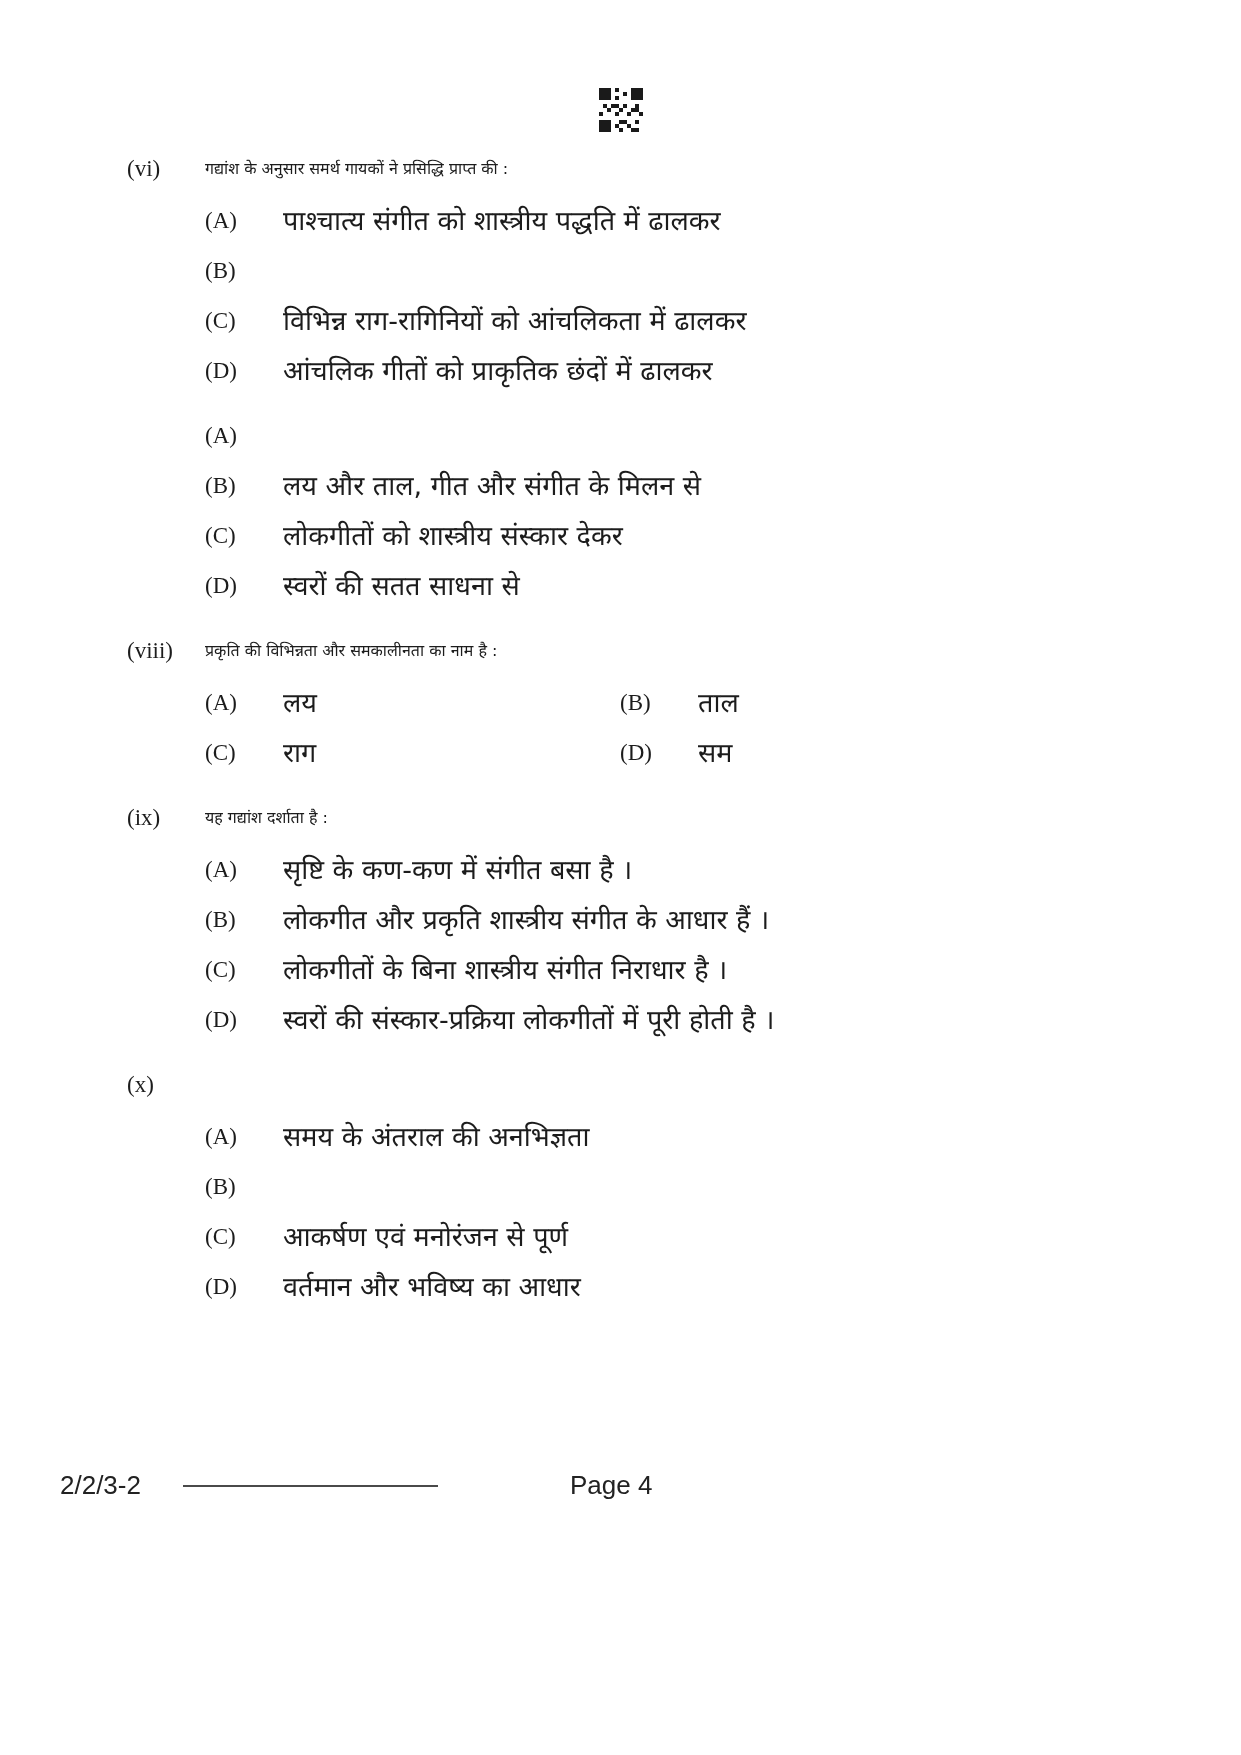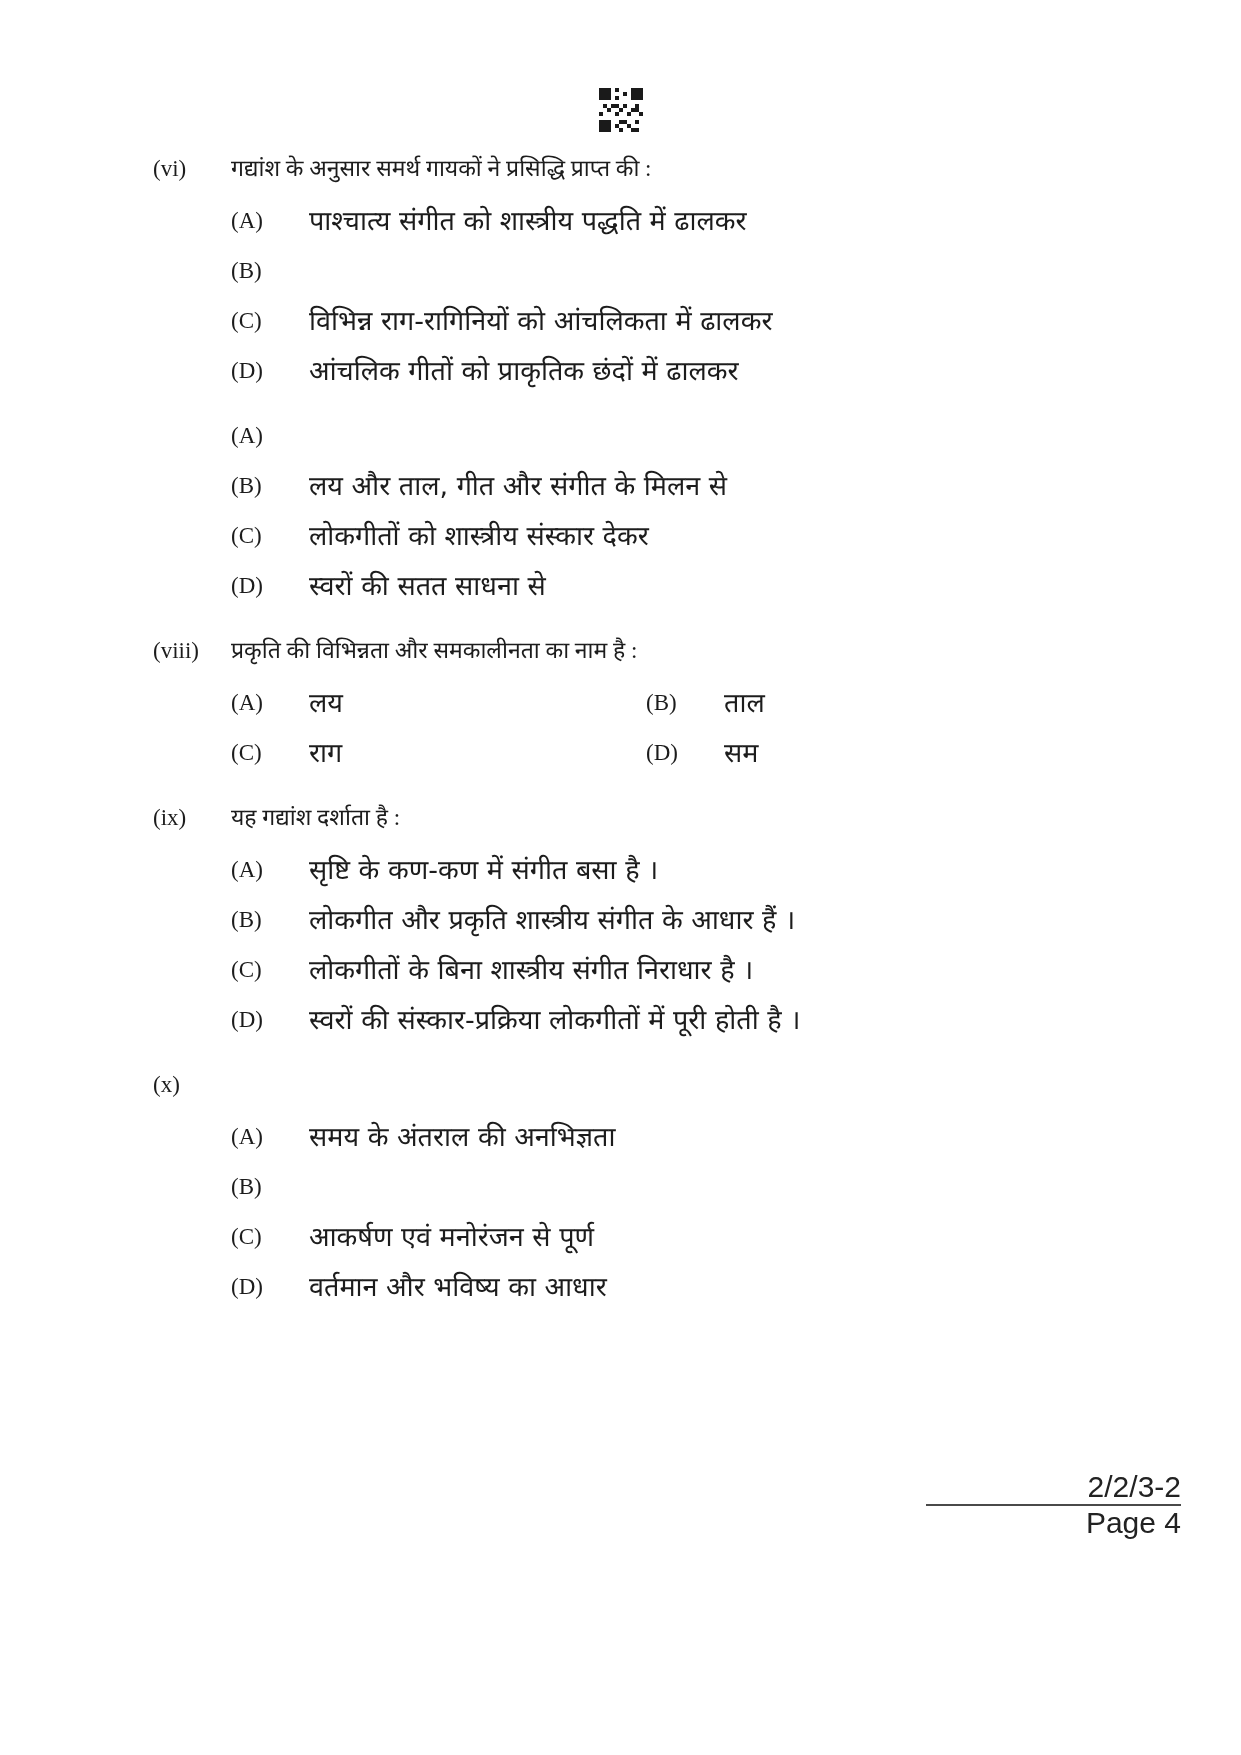--- a/index.html
+++ b/index.html
@@ -21,36 +21,35 @@
   .qr-wrap {
     display: flex;
     justify-content: center;
     padding-top: 88px;
     margin-bottom: 22px;
   }
   .content {
     padding-left: 127px;
     padding-right: 90px;
   }
-  .q { margin-bottom: 35px; margin-left: 26px; }
+  .q { margin-bottom: 35px; }
   .q-head {
     display: flex;
     margin-bottom: 22px;
   }
   .q-num {
     width: 78px;
     flex: 0 0 78px;
     font-family: "Liberation Serif", serif;
     font-size: 23px;
     line-height: 30px;
   }
   .q-text {
-    font-size: 23px;
-    line-height: 30px;
-    font-family: Liberation Serif, serif;
+    font-size: 16px;
+    line-height: 30px;
   }
   .opt {
     display: flex;
     margin-left: 78px;
     margin-bottom: 20px;
   }
   .opt-label {
     width: 78px;
     flex: 0 0 78px;
     font-family: "Liberation Serif", serif;
@@ -74,25 +73,24 @@
   .opt-cell:last-child {
     width: auto;
     flex: 1 1 auto;
   }
   .footer {
     position: absolute;
     top: 1470px;
     left: 60px;
     right: 60px;
     display: flex;
-    align-items: flex-end;
+    align-items: center;
     font-family: "Liberation Sans", sans-serif;
-    font-size: 30px;
+    font-size: 26px;
     color: #222;
-    flex-direction: column;
   }
   .footer-rule {
     display: inline-block;
     width: 255px;
     height: 0;
     border-top: 2px solid #4a4a4a;
     margin-left: 42px;
   }
   .footer-page {
     margin-left: 132px;

